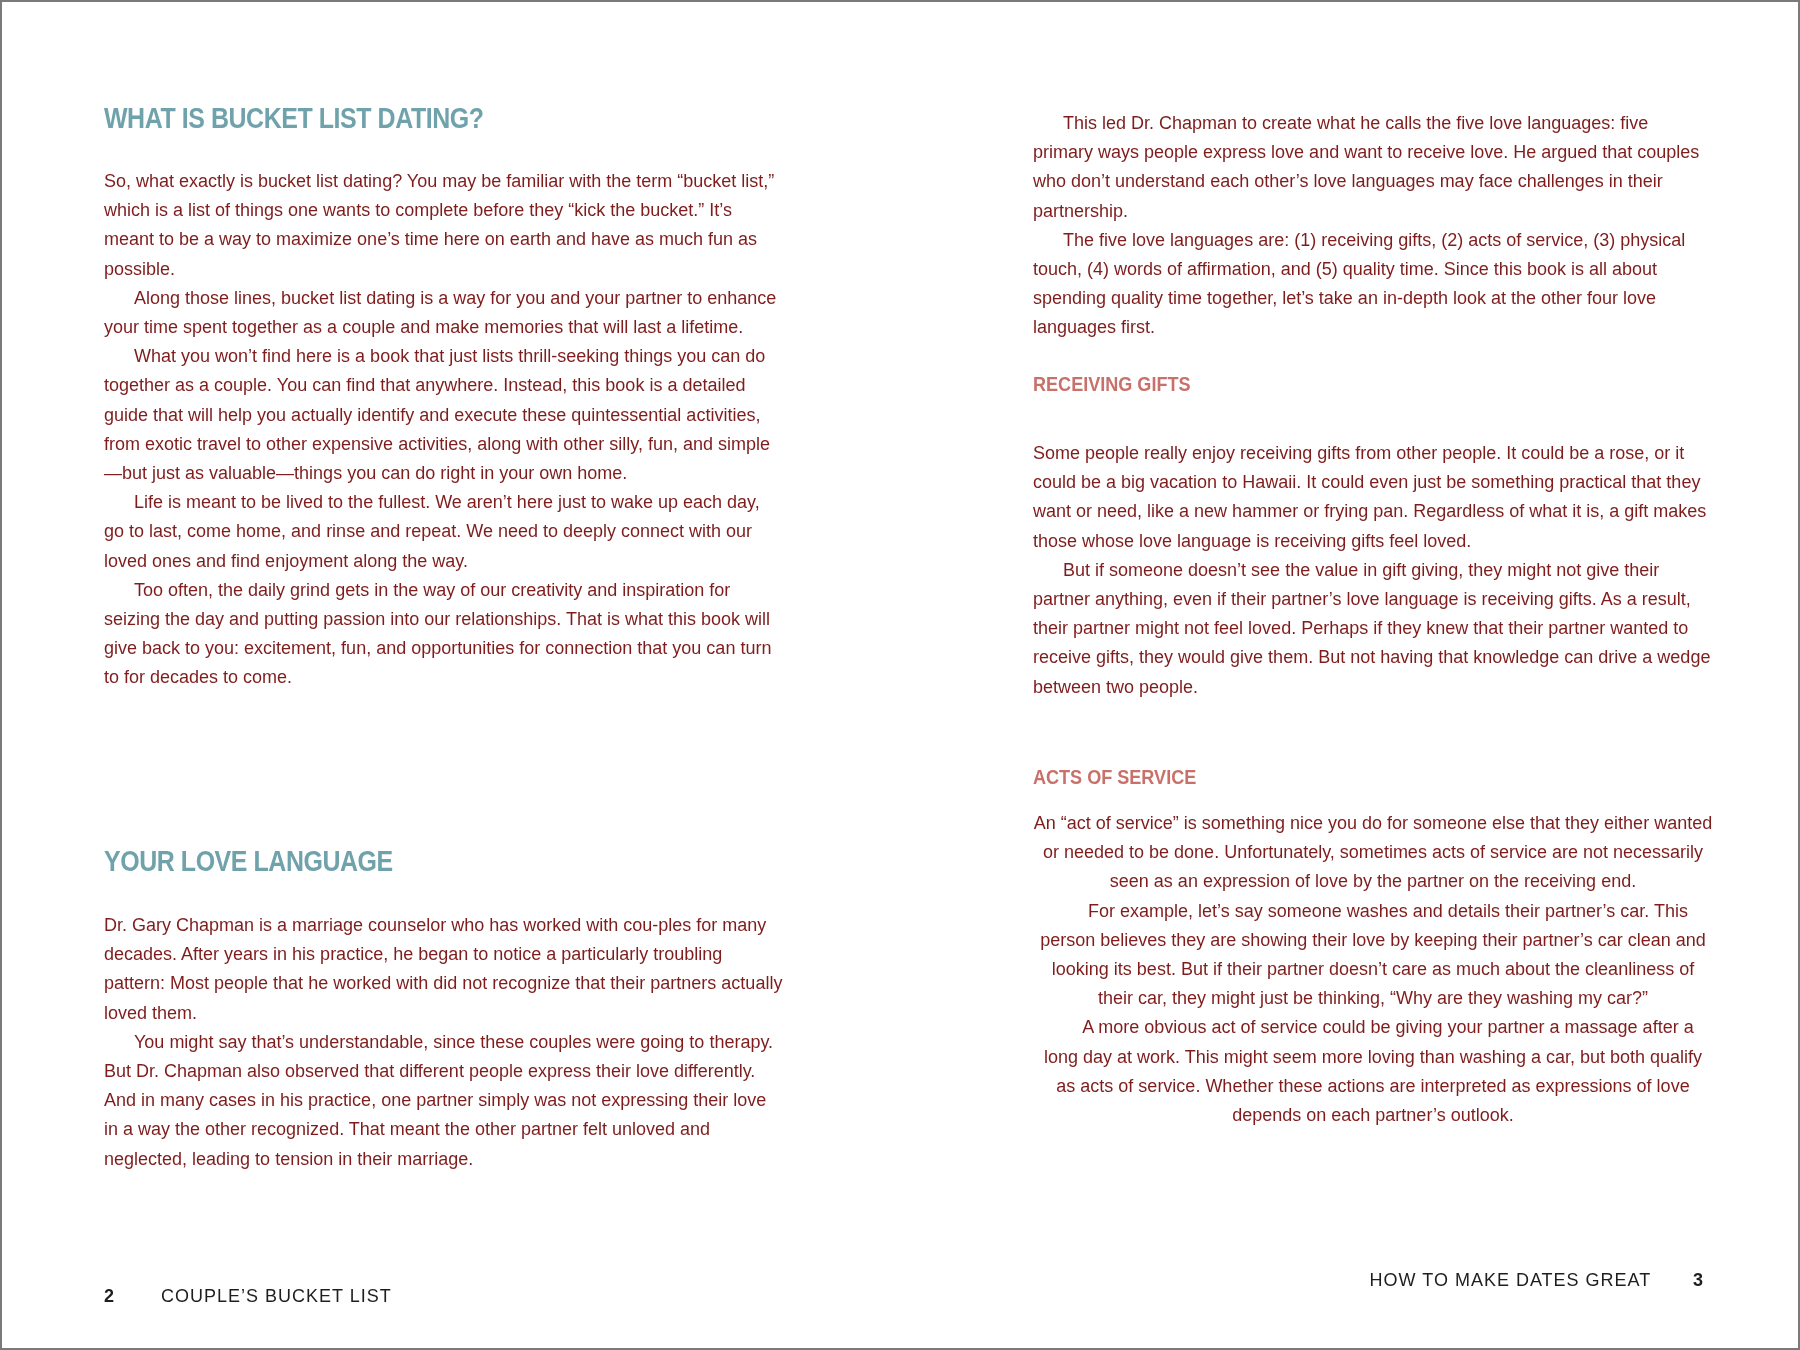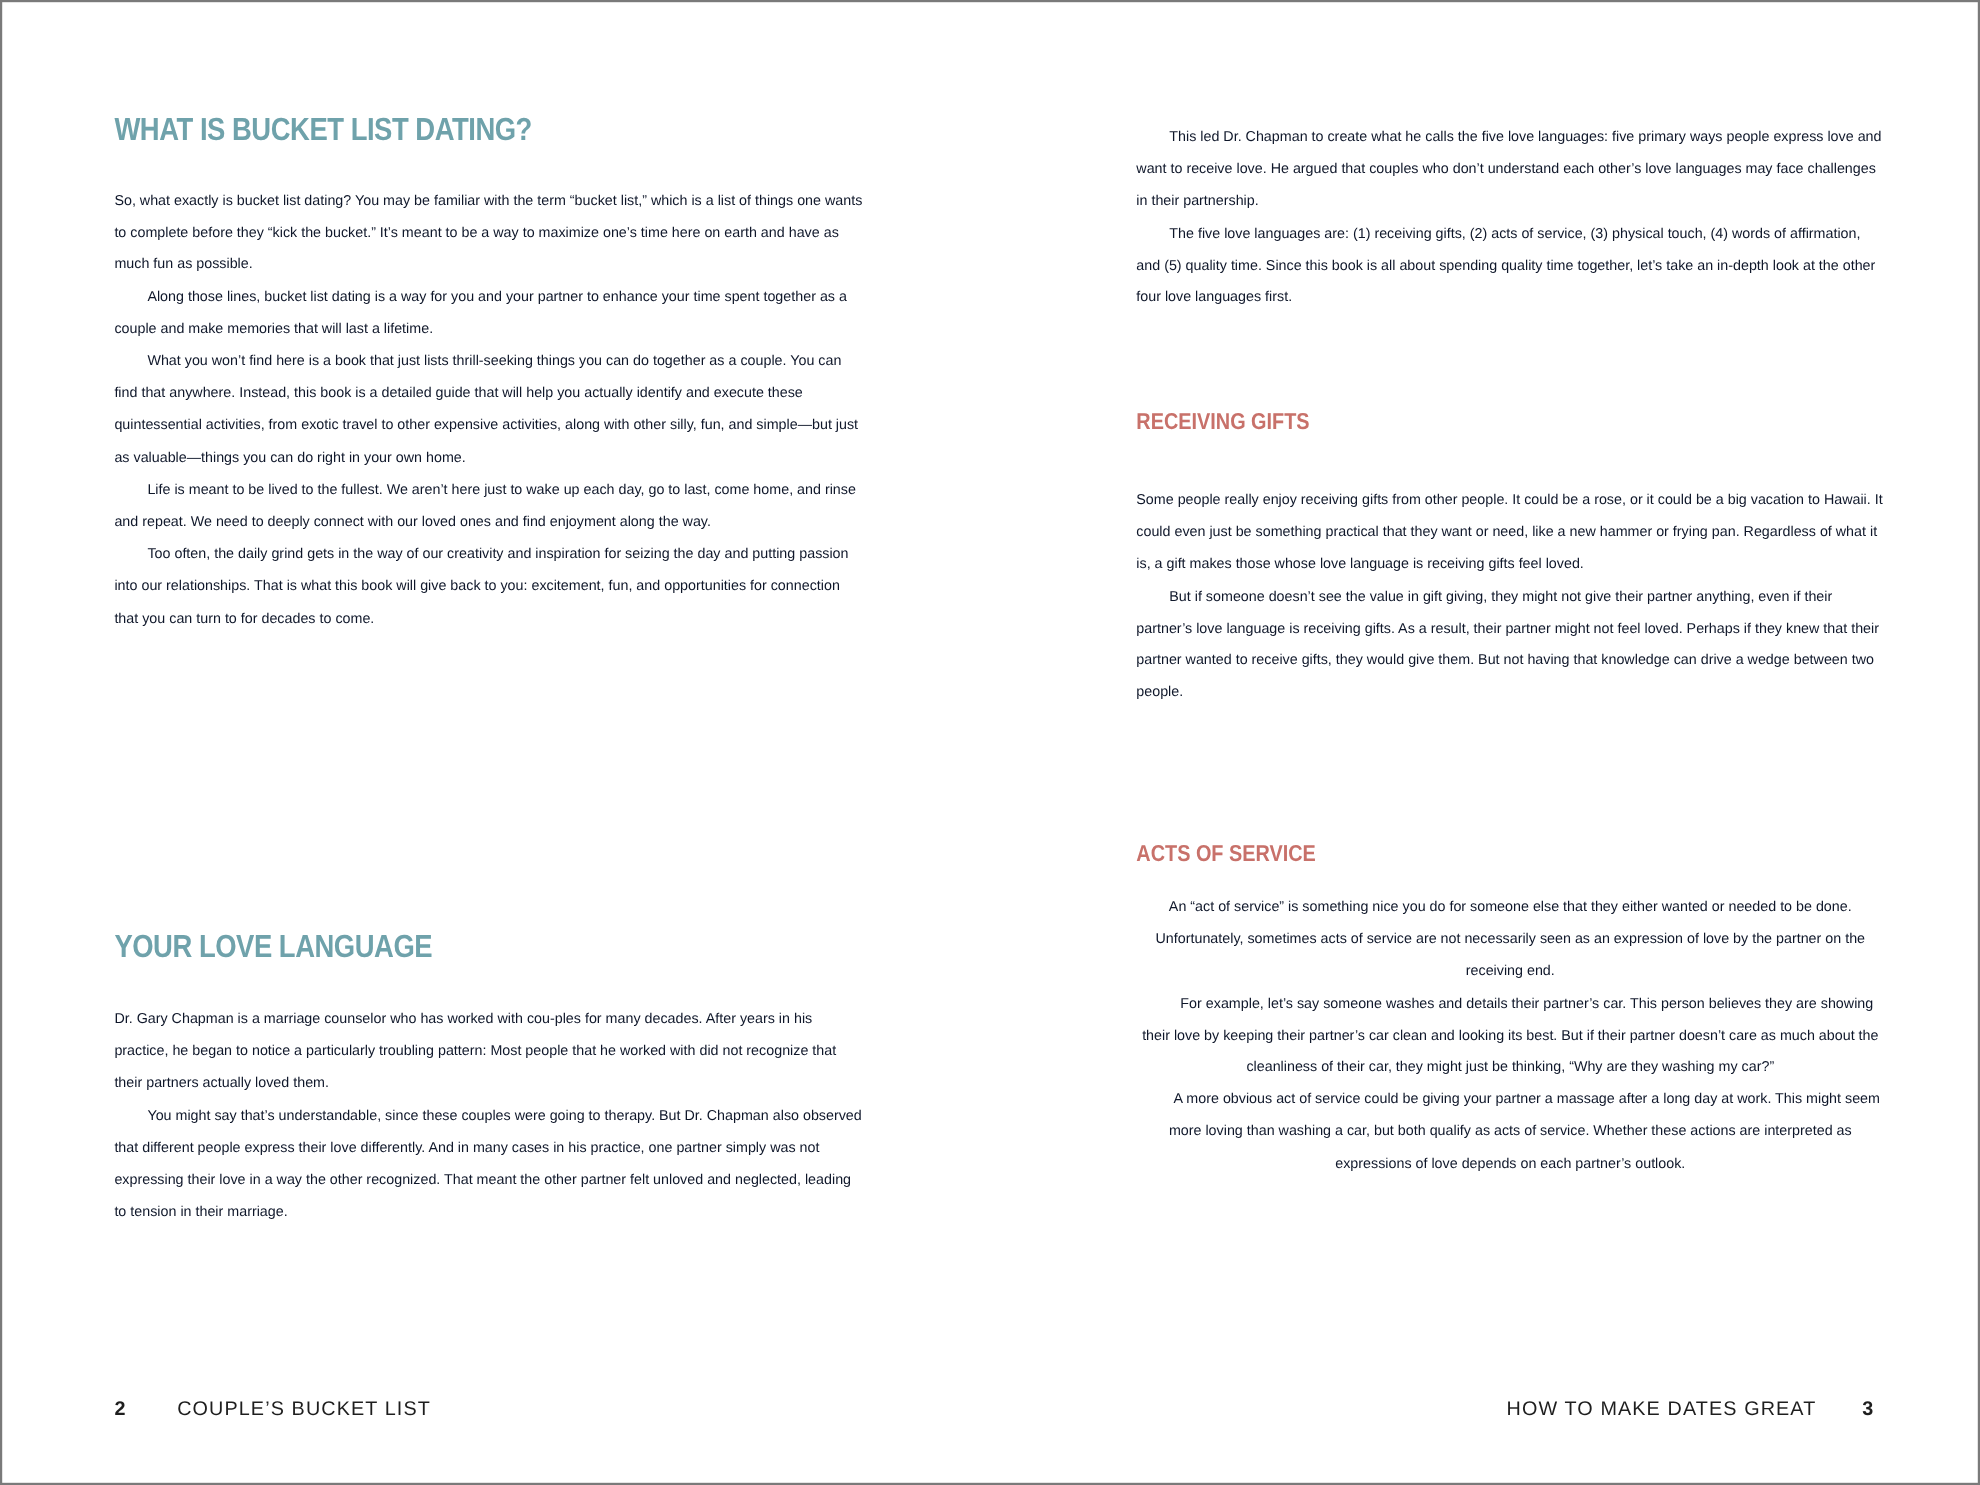--- a/index.html
+++ b/index.html
@@ -3,21 +3,21 @@
 <meta charset="utf-8">
 <style>
   html, body { margin:0; padding:0; }
   body { width:1800px; height:1350px; background:#fff; position:relative; overflow:hidden; }
   .frame { position:absolute; left:0; top:0; width:1796px; height:1346px; border:2px solid #7a7a7a; background:#fff; }
   .page { position:absolute; top:0; }
   .page.left { left:102px; width:670px; }
   .page.right { left:1031px; width:670px; }
   h2.main { font-family:"Liberation Sans", sans-serif; font-weight:bold; font-size:29px; color:#6fa2ab; margin:0; letter-spacing:-0.5px; transform:scaleX(0.86); transform-origin:left; white-space:nowrap; }
   h3.sub { font-family:"Liberation Sans", sans-serif; font-weight:bold; font-size:21px; color:#c8716a; margin:0; transform:scaleX(0.86); transform-origin:left; white-space:nowrap; }
-  p { font-family:"Liberation Sans", sans-serif; font-size:13px; line-height:29.2px; color:#0f172a; margin:0; }
+  p { font-family:"Liberation Sans", sans-serif; font-size:18px; line-height:29.2px; color:#7f1d1d; margin:0; }
   p.indent { text-indent:30px; }
   .abs { position:absolute; left:0; width:680px; }
   .footer { position:absolute; top:1268px; font-family:"Liberation Sans", sans-serif; font-size:18px; letter-spacing:1px; color:#1e1e1e; white-space:nowrap; }
   .footer .num { font-weight:bold; }
 </style>
 </head>
 <body>
 
 <div class="frame">
 
@@ -28,21 +28,21 @@
       <p class="indent">Along those lines, bucket list dating is a way for you and your partner to enhance your time spent together as a couple and make memories that will last a lifetime.</p>
       <p class="indent">What you won’t find here is a book that just lists thrill-seeking things you can do together as a couple. You can find that anywhere. Instead, this book is a detailed guide that will help you actually identify and execute these quintessential activities, from exotic travel to other expensive activities, along with other silly, fun, and simple—but just as valuable—things you can do right in your own home.</p>
       <p class="indent">Life is meant to be lived to the fullest. We aren’t here just to wake up each day, go to last, come home, and rinse and repeat. We need to deeply connect with our loved ones and find enjoyment along the way.</p>
       <p class="indent">Too often, the daily grind gets in the way of our creativity and inspiration for seizing the day and putting passion into our relationships. That is what this book will give back to you: excitement, fun, and opportunities for connection that you can turn to for decades to come.</p>
     </div>
     <h2 class="main abs" style="top:843px;">YOUR LOVE LANGUAGE</h2>
     <div class="abs" style="top:909px;">
       <p>Dr. Gary Chapman is a marriage counselor who has worked with cou-ples for many decades. After years in his practice, he began to notice a particularly troubling pattern: Most people that he worked with did not recognize that their partners actually loved them.</p>
       <p class="indent">You might say that’s understandable, since these couples were going to therapy. But Dr. Chapman also observed that different people express their love differently. And in many cases in his practice, one partner simply was not expressing their love in a way the other recognized. That meant the other partner felt unloved and neglected, leading to tension in their marriage.</p>
     </div>
-    <div class="footer" style="left:0;">
+    <div class="footer" style="left:0;margin-top:16px;">
       <span class="num">2</span>
       <span style="display:inline-block;width:34px;"></span>
       <span>COUPLE’S BUCKET LIST</span>
     </div>
   </div>
 
   <div class="page right">
     <div class="abs" style="top:107px;">
       <p class="indent">This led Dr. Chapman to create what he calls the five love languages: five primary ways people express love and want to receive love. He argued that couples who don’t understand each other’s love languages may face challenges in their partnership.</p>
       <p class="indent">The five love languages are: (1) receiving gifts, (2) acts of service, (3) physical touch, (4) words of affirmation, and (5) quality time. Since this book is all about spending quality time together, let’s take an in-depth look at the other four love languages first.</p>

